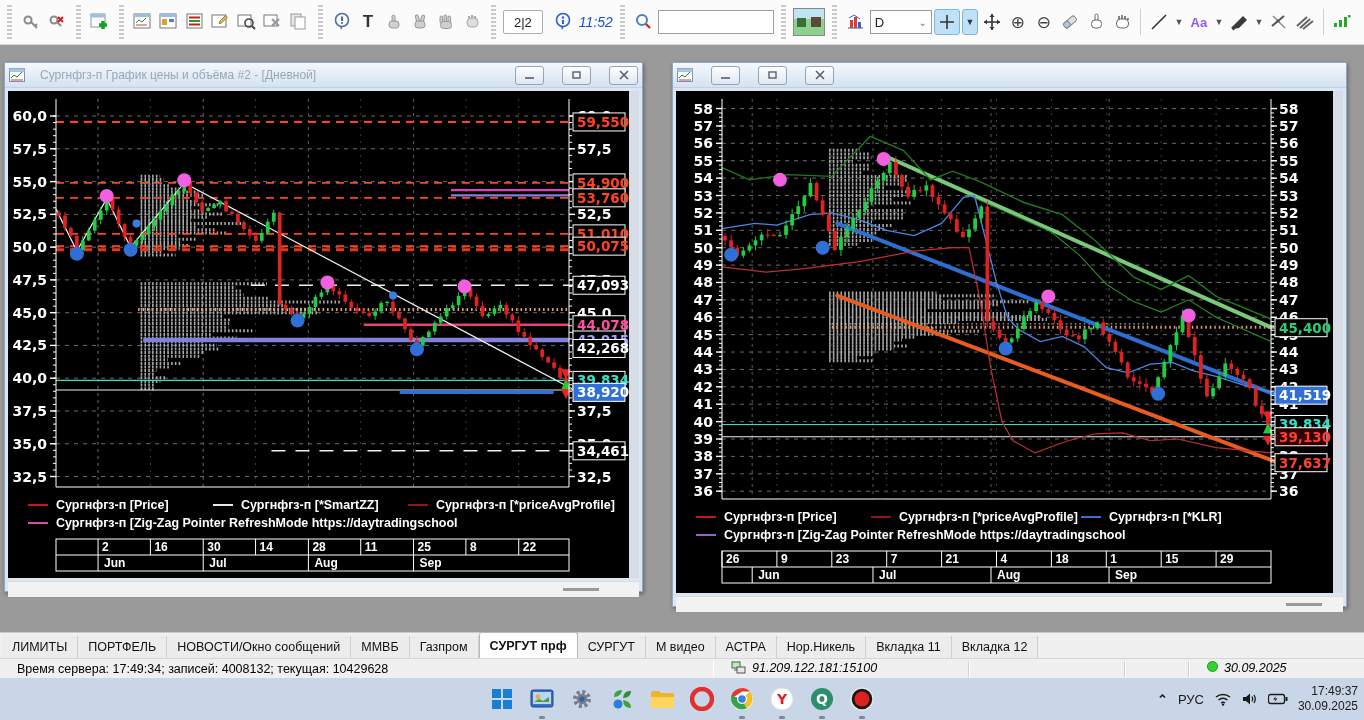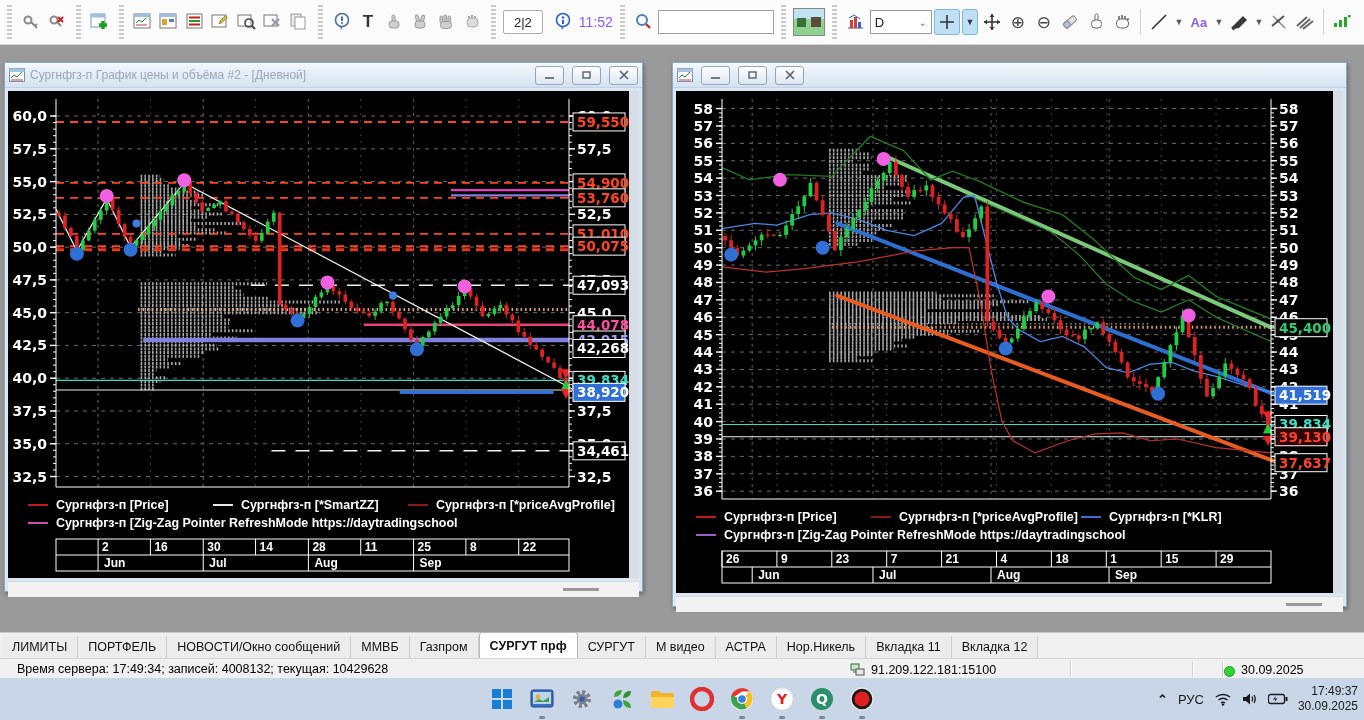--- a/index.html
+++ b/index.html
@@ -11,47 +11,47 @@
   .grip{width:5px;height:34px;background:repeating-linear-gradient(to bottom,#c9c9c9 0 2px,transparent 2px 4px);margin:0 3px;}
   .tgroup{display:flex;align-items:center;gap:2px;}
   .ticon{width:24px;height:24px;display:flex;align-items:center;justify-content:center;border-radius:3px;color:#555;}
   .ticon svg{display:block;}
   .tbtn{height:22px;border:1px solid #adadad;background:#fff;border-radius:2px;display:flex;align-items:center;
         justify-content:center;padding:0 10px;font-size:13px;color:#222;}
   .tsel{height:22px;width:52px;border:1px solid #9a9a9a;background:#fff;display:flex;align-items:center;
         justify-content:space-between;padding:0 4px;font-size:13px;color:#222;}
   .hl{background:#bfe0f5;border:1px solid #7ab8e0;}
   .tinput{width:110px;height:20px;border:1px solid #a0a0a0;background:#fff;}
-  .timetxt{font-size:14px;color:#8b5cf6;margin-left:2px;}
+  .timetxt{font-size:14px;color:#1d4ed8;margin-left:2px;font-style:italic;}
   .picicon{width:30px;height:26px;border:1px solid #888;background:linear-gradient(to bottom,#bfe3f2 0 40%,#8fd18f 40% 100%);position:relative;}
   .picicon:before{content:"";position:absolute;left:3px;top:9px;width:9px;height:9px;background:#3a6f3a;}
   .picicon:after{content:"";position:absolute;right:3px;top:8px;width:10px;height:10px;background:#5b4a3a;}
   
   #mdi{position:absolute;left:0;top:45px;width:1364px;height:587px;background:#9a9a9a;}
   .win{position:absolute;background:#dbe6f3;border:1px solid #90a8c4;box-shadow:1px 2px 4px rgba(0,0,0,.35);}
   .titlebar{height:24px;background:linear-gradient(to bottom,#f3f8fd,#d4e2f2);display:flex;align-items:center;
-            padding:0 4px;gap:5px;border-bottom:1px solid #c2d2e4;}
+            padding:0 4px;gap:15px;border-bottom:1px solid #c2d2e4;}
   .titlebar .wicon{width:16px;height:14px;flex:0 0 auto;}
   .title-text{flex:1;font-size:12px;color:#9aa7b8;white-space:nowrap;overflow:hidden;}
   .winbtn{width:27px;height:17px;border:1px solid #93a5bb;border-radius:3px;background:linear-gradient(to bottom,#ffffff,#dde6f0);
           display:flex;align-items:center;justify-content:center;margin-left:3px;}
   .win-content{position:relative;margin:3px;background:#000;}
   .vscroll{position:absolute;top:0;right:0;width:10px;background:#d6dde6;}
   .hscroll{position:relative;height:15px;background:#f2f2f2;border-top:1px solid #dcdcdc;margin:0 3px 3px 3px;}
   .hthumb{position:absolute;top:6px;height:3px;width:36px;background:#9a9a9a;}
   
   #tabbar{position:absolute;left:0;top:632px;width:1364px;height:26px;background:#f0f0f0;border-top:1px solid #c8c8c8;
           display:flex;align-items:flex-end;padding-left:2px;box-sizing:border-box;}
   .tab{height:22px;display:flex;align-items:center;padding:0 10px;font-size:12.5px;color:#111;
        border-right:1px solid #cfcfcf;background:#ececec;}
   .tab.active{background:#fff;height:25px;font-weight:bold;border:1px solid #b8b8b8;border-bottom:none;border-radius:3px 3px 0 0;}
   
   #statusbar{position:absolute;left:0;top:658px;width:1364px;height:20px;background:#f0f0f0;border-top:1px solid #d5d5d5;
              display:flex;align-items:center;font-size:12.5px;color:#000;}
-  .sseg{height:16px;display:flex;align-items:flex-end;padding:0 0;border-right:1px solid #d0d0d0;border-left:1px solid #fff;}
+  .sseg{height:16px;display:flex;align-items:flex-start;padding:0 17px;border-right:1px solid #d0d0d0;border-left:1px solid #fff;font-style:italic;}
   #statusbar .stext{padding-left:17px;}
   .greendot{width:9px;height:9px;border-radius:50%;background:#2ed52e;border:1px solid #1a9e1a;margin-right:6px;}
   
   #taskbar{position:absolute;left:0;top:678px;width:1364px;height:42px;background:#c9d6e8;display:flex;align-items:center;}
   #task-center{position:absolute;left:50%;transform:translateX(-50%);display:flex;align-items:center;gap:14px;}
   .tkicon{width:26px;height:26px;display:flex;align-items:center;justify-content:center;position:relative;}
   .tkicon .rundot{position:absolute;bottom:-7px;left:50%;transform:translateX(-50%);width:6px;height:3px;border-radius:2px;background:#7d8795;}
   #tray{position:absolute;right:6px;display:flex;align-items:center;gap:10px;color:#1b1b1b;}
   #tray .lang{font-size:13px;}
   #clock{font-size:12px;text-align:right;line-height:1.25;}

